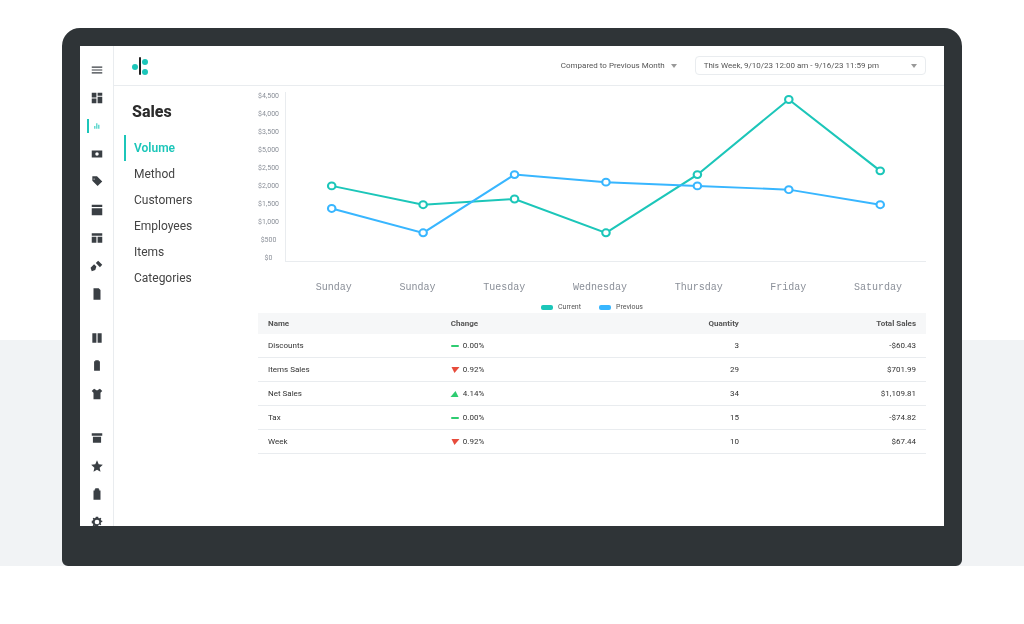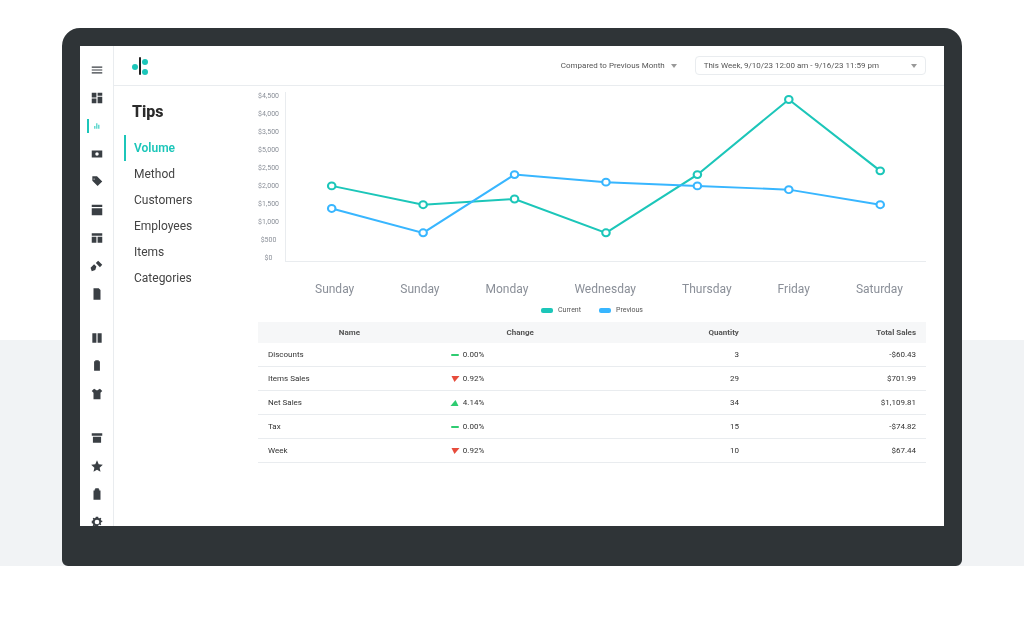--- a/index.html
+++ b/index.html
@@ -47,28 +47,28 @@
 
   .content{flex:1;padding:6px 18px 0 4px;min-width:0;overflow:hidden;}
 
   
   .chart-wrap{display:flex;height:190px;}
   .y-axis{display:flex;flex-direction:column;justify-content:space-between;align-items:center;padding-right:6px;height:170px;}
   .y-axis span{font-size:7px;color:var(--muted);}
   .plot{flex:1;position:relative;height:170px;border-left:1px solid var(--border);border-bottom:1px solid var(--border);}
   .plot svg{position:absolute;inset:0;width:100%;height:100%;}
   .x-axis{display:flex;justify-content:space-around;margin-left:34px;}
-  .x-axis span{font-size:12px;color:var(--muted);}
-  .legend{display:flex;justify-content:center;gap:18px;margin:10px 0 8px;}
+  .x-axis span{font-size:10px;color:var(--muted);font-family:Liberation Mono, monospace;}
+  .legend{display:flex;justify-content:center;gap:18px;margin:10px 0 2px;}
   .legend-item{display:flex;align-items:center;gap:5px;font-size:7px;color:#555;}
   .swatch{width:12px;height:5px;border-radius:2px;}
 
   
   table{width:100%;border-collapse:collapse;font-size:8px;}
-  thead th{background:#f6f7f8;text-align:center;font-weight:700;color:#555;padding:6px 10px;}
+  thead th{background:#f6f7f8;text-align:left;font-weight:700;color:#555;padding:6px 10px;}
   thead th:nth-child(3),thead th:nth-child(4){text-align:right;}
   tbody td{padding:7px 10px;border-bottom:1px solid var(--border);color:#333;}
   tbody td:nth-child(3),tbody td:nth-child(4){text-align:right;}
   .chg{display:flex;align-items:center;gap:4px;}
   .arrow{width:0;height:0;}
   .arrow.flat{width:8px;height:2px;background:#2ecc71;border-radius:1px;}
   .arrow.up{border-left:4px solid transparent;border-right:4px solid transparent;border-bottom:6px solid #2ecc71;transform:skewX(-10deg);}
   .arrow.down{border-left:4px solid transparent;border-right:4px solid transparent;border-top:6px solid #e74c3c;transform:skewX(-10deg);}
 </style>
 </head>
@@ -179,21 +179,21 @@
         </div>
         <div class="tb-ctrl box">
           <span>This Week, 9/10/23 12:00 am - 9/16/23 11:59 pm</span>
           <span class="caret"></span>
         </div>
       </div>
 
       <div class="body">
 
         <div class="subnav">
-          <h1>Tips</h1>
+          <h1>Sales</h1>
           <div id="subnav-items">
               <div class="subnav-item active">Volume</div>
               <div class="subnav-item">Method</div>
               <div class="subnav-item">Customers</div>
               <div class="subnav-item">Employees</div>
               <div class="subnav-item">Items</div>
               <div class="subnav-item">Categories</div>
             </div>
         </div>
 
@@ -229,21 +229,21 @@
                   <circle cx="300" cy="90.66666666666667" r="3.5" fill="#fff" stroke="#38b6ff" stroke-width="2"></circle>
                   <circle cx="385.71428571428567" cy="94.44444444444444" r="3.5" fill="#fff" stroke="#38b6ff" stroke-width="2"></circle>
                   <circle cx="471.4285714285714" cy="98.22222222222223" r="3.5" fill="#fff" stroke="#38b6ff" stroke-width="2"></circle>
                   <circle cx="557.1428571428571" cy="113.33333333333334" r="3.5" fill="#fff" stroke="#38b6ff" stroke-width="2"></circle>
                 </svg>
             </div>
           </div>
           <div class="x-axis" id="x-axis">
               <span>Sunday</span>
               <span>Sunday</span>
-              <span>Monday</span>
+              <span>Tuesday</span>
               <span>Wednesday</span>
               <span>Thursday</span>
               <span>Friday</span>
               <span>Saturday</span>
             </div>
           <div class="legend" id="legend">
               <div class="legend-item">
                 <span class="swatch" style="background: rgb(28, 198, 185);"></span>
                 <span>Current</span>
               </div>

